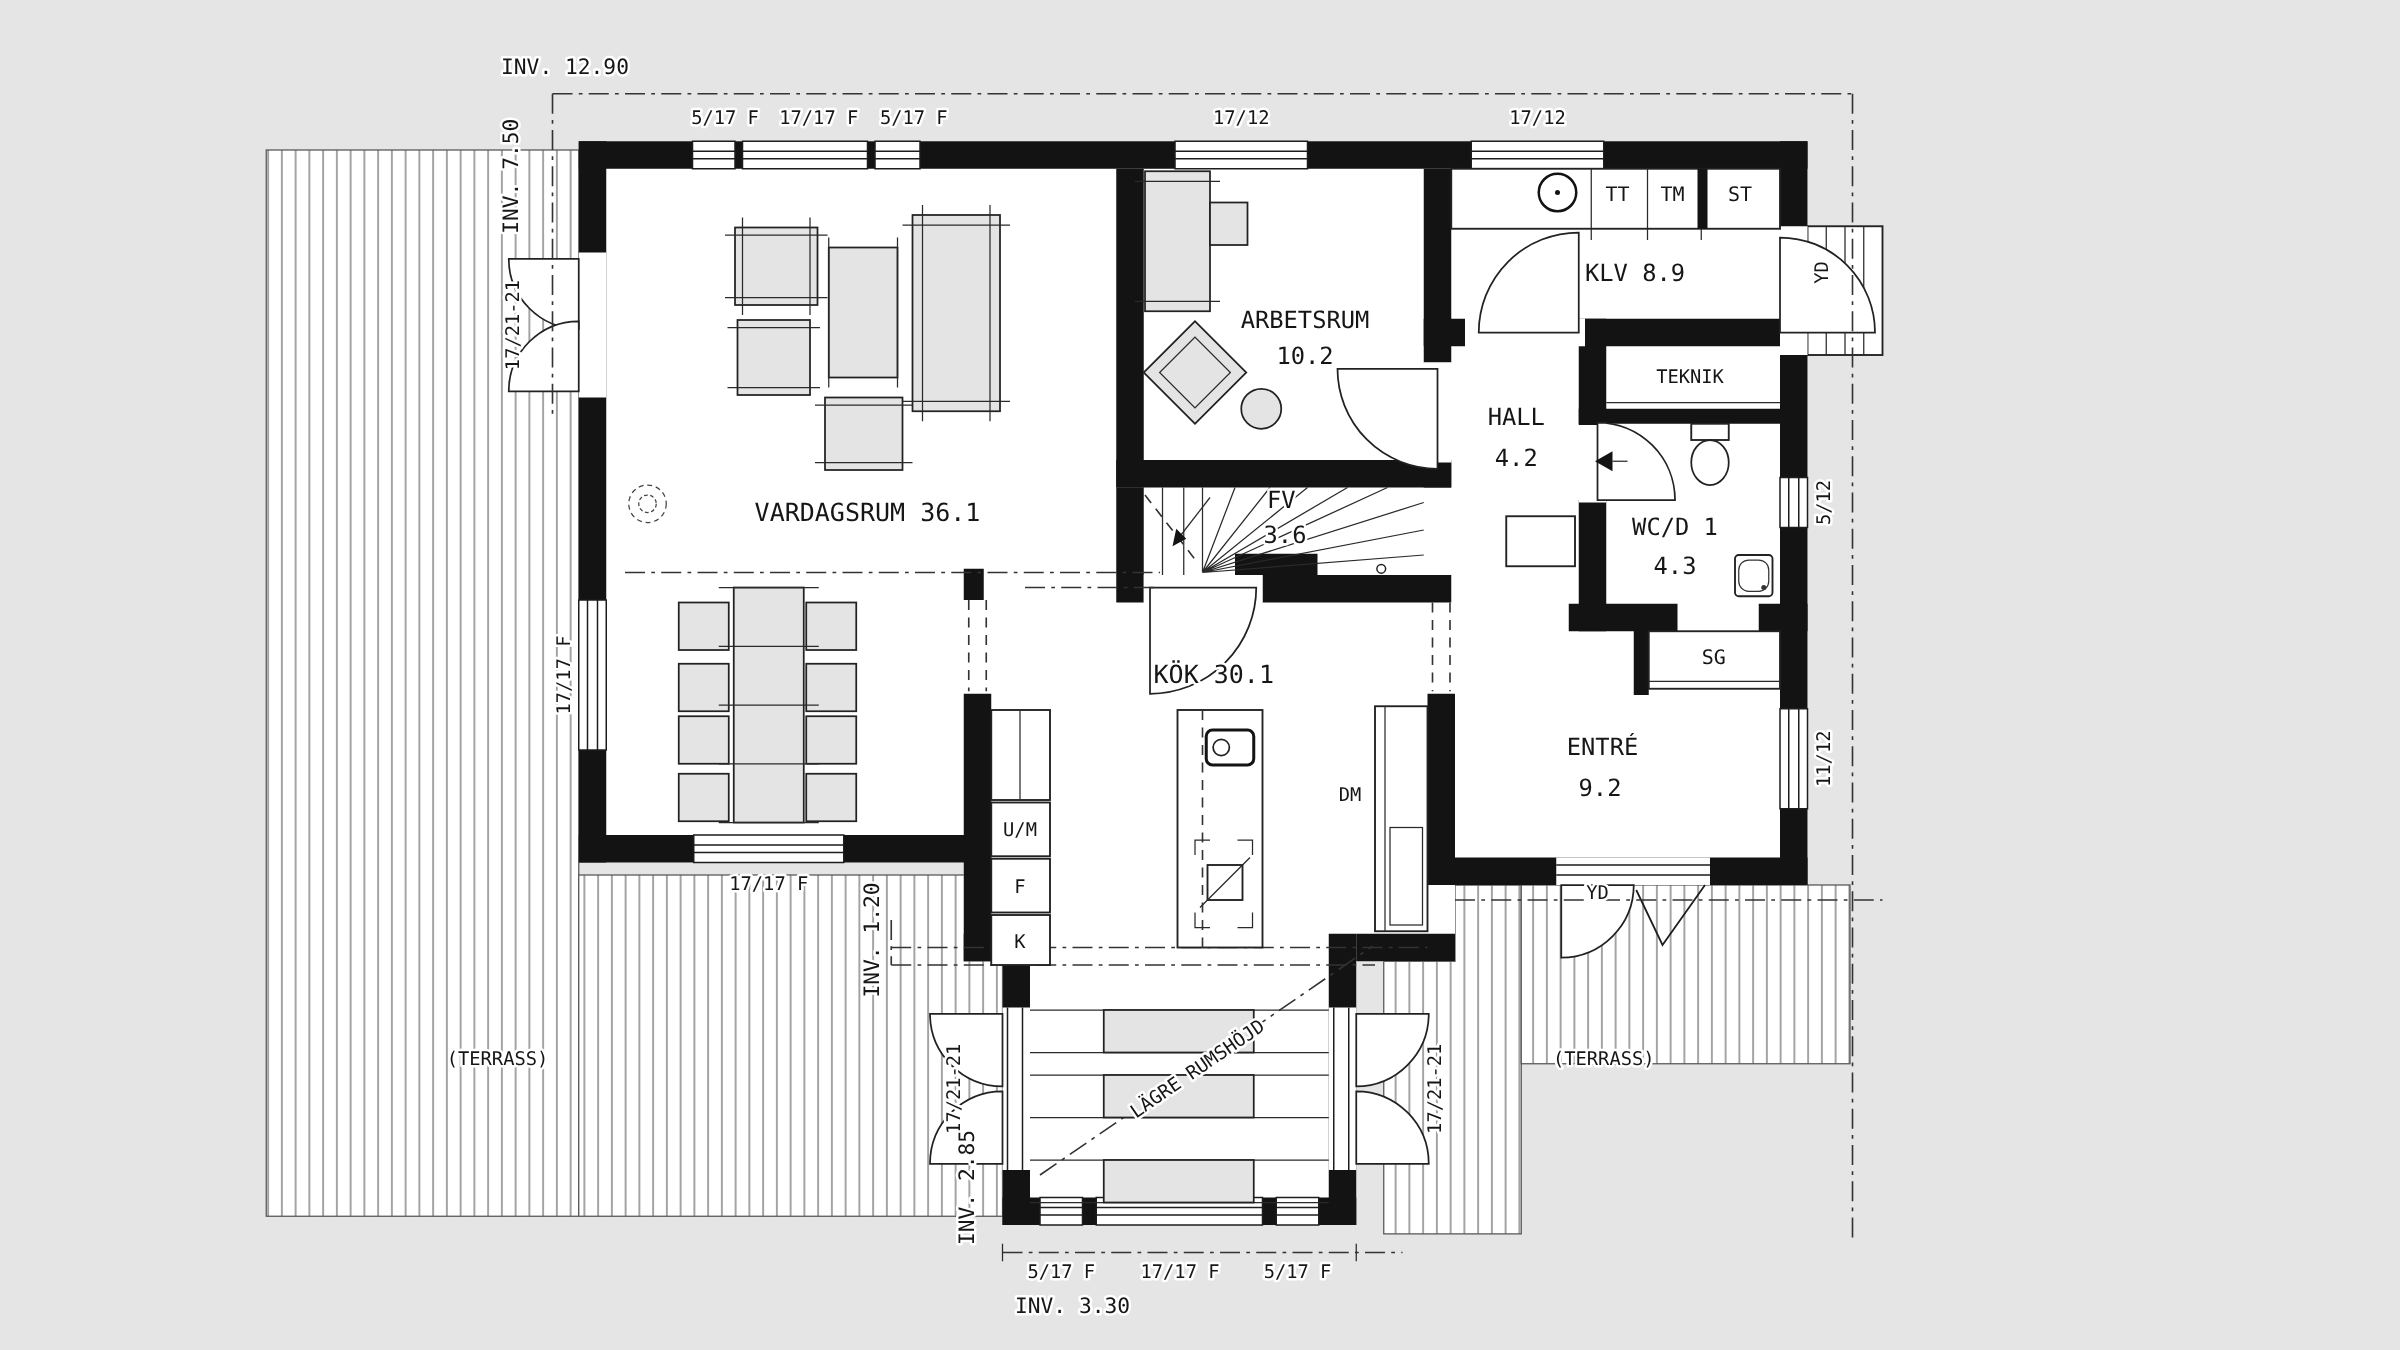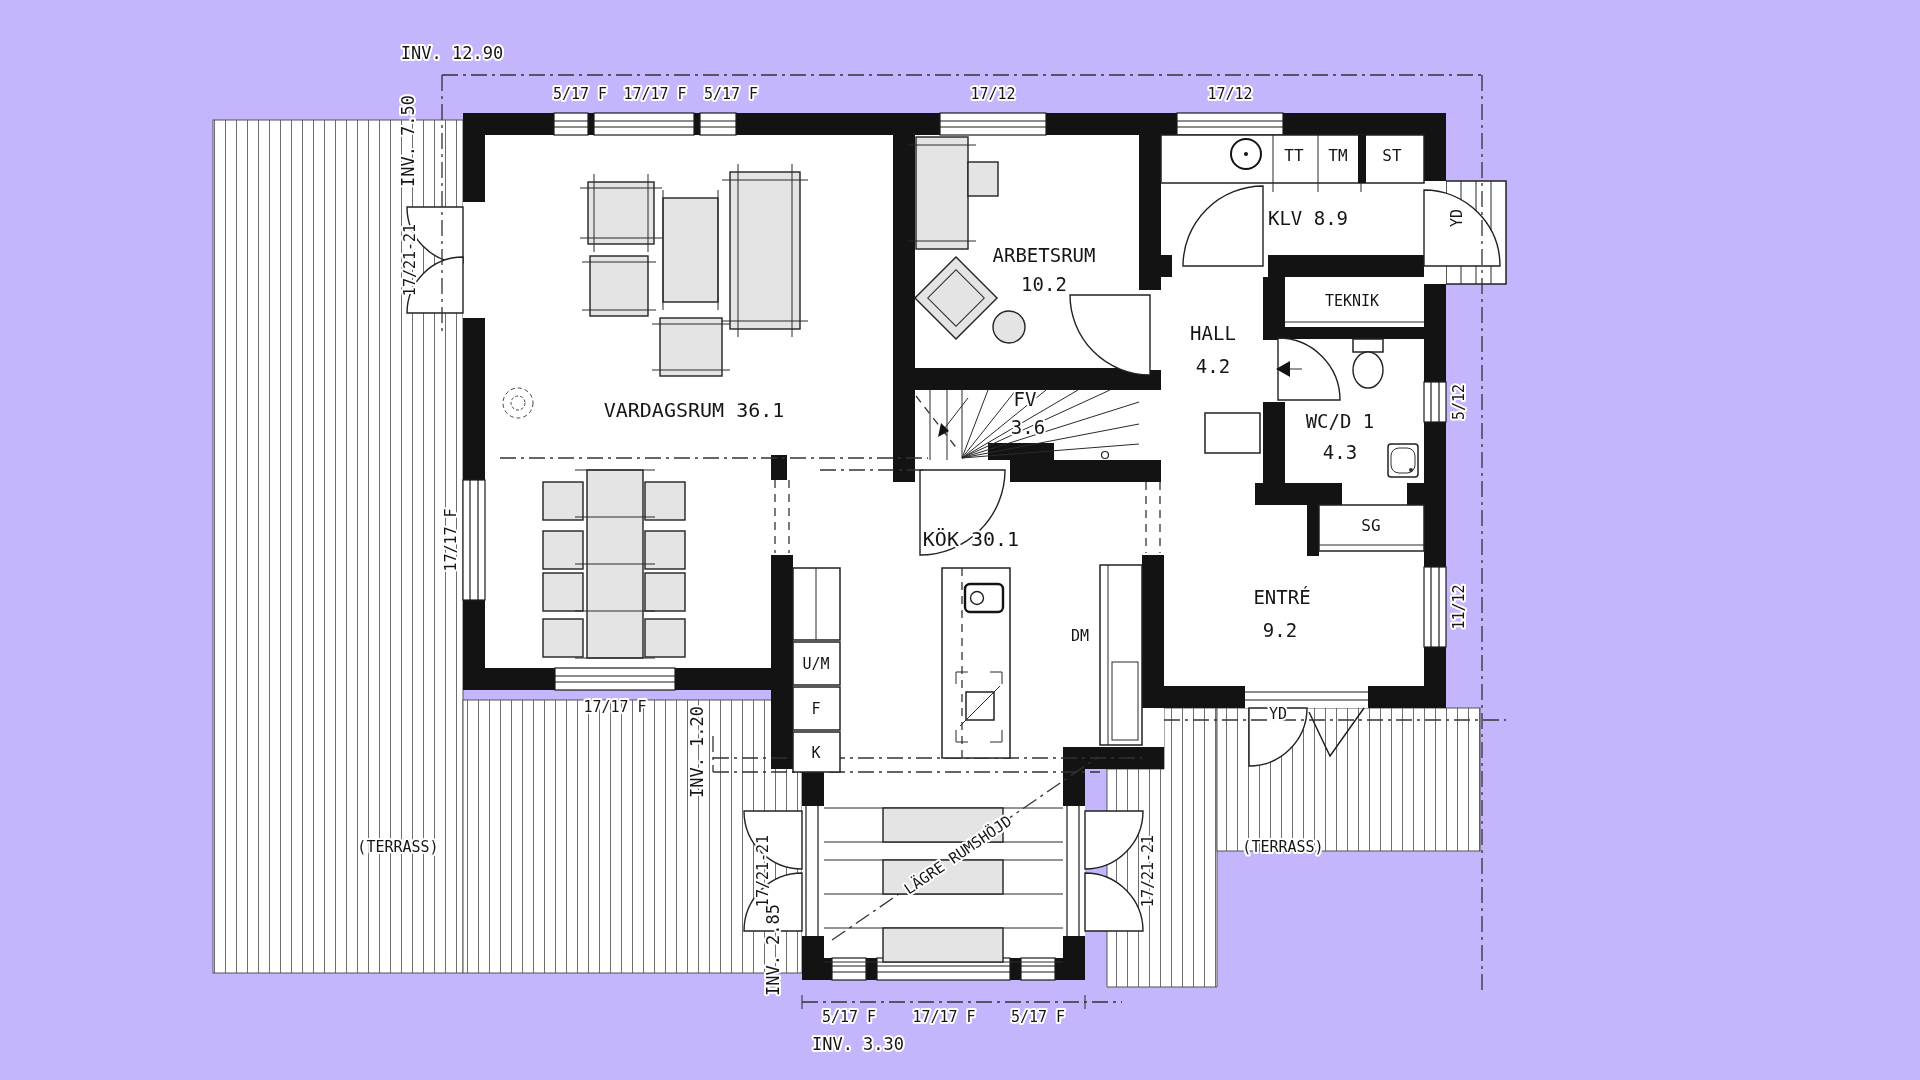--- a/index.html
+++ b/index.html
@@ -1,16 +1,16 @@
 <!DOCTYPE html>
 <html><head>
 <meta charset="utf-8">
 <style>
   html,body{margin:0;padding:0;background:#fff;}
-  .canvas{position:relative;width:1920px;height:1080px;background:#c4b5fd;overflow:hidden;}
+  .canvas{position:relative;width:1920px;height:1080px;background:#e5e5e5;overflow:hidden;}
   svg text{font-family:"DejaVu Sans Mono","Liberation Mono",monospace;fill:#161616;
            text-anchor:middle;paint-order:stroke;stroke:#ffffff;stroke-width:4px;stroke-linejoin:round;}
   svg .dim{font-size:15px;}
   svg .dim2{font-size:17px;}
   svg .room{font-size:20px;}
   svg .room2{font-size:19px;}
   svg .small{font-size:16px;}
   svg .tiny{font-size:15px;}
   .w{fill:#131313;stroke:none;}
   .ln{stroke:#1d1d1d;stroke-width:1.4;fill:none;}

